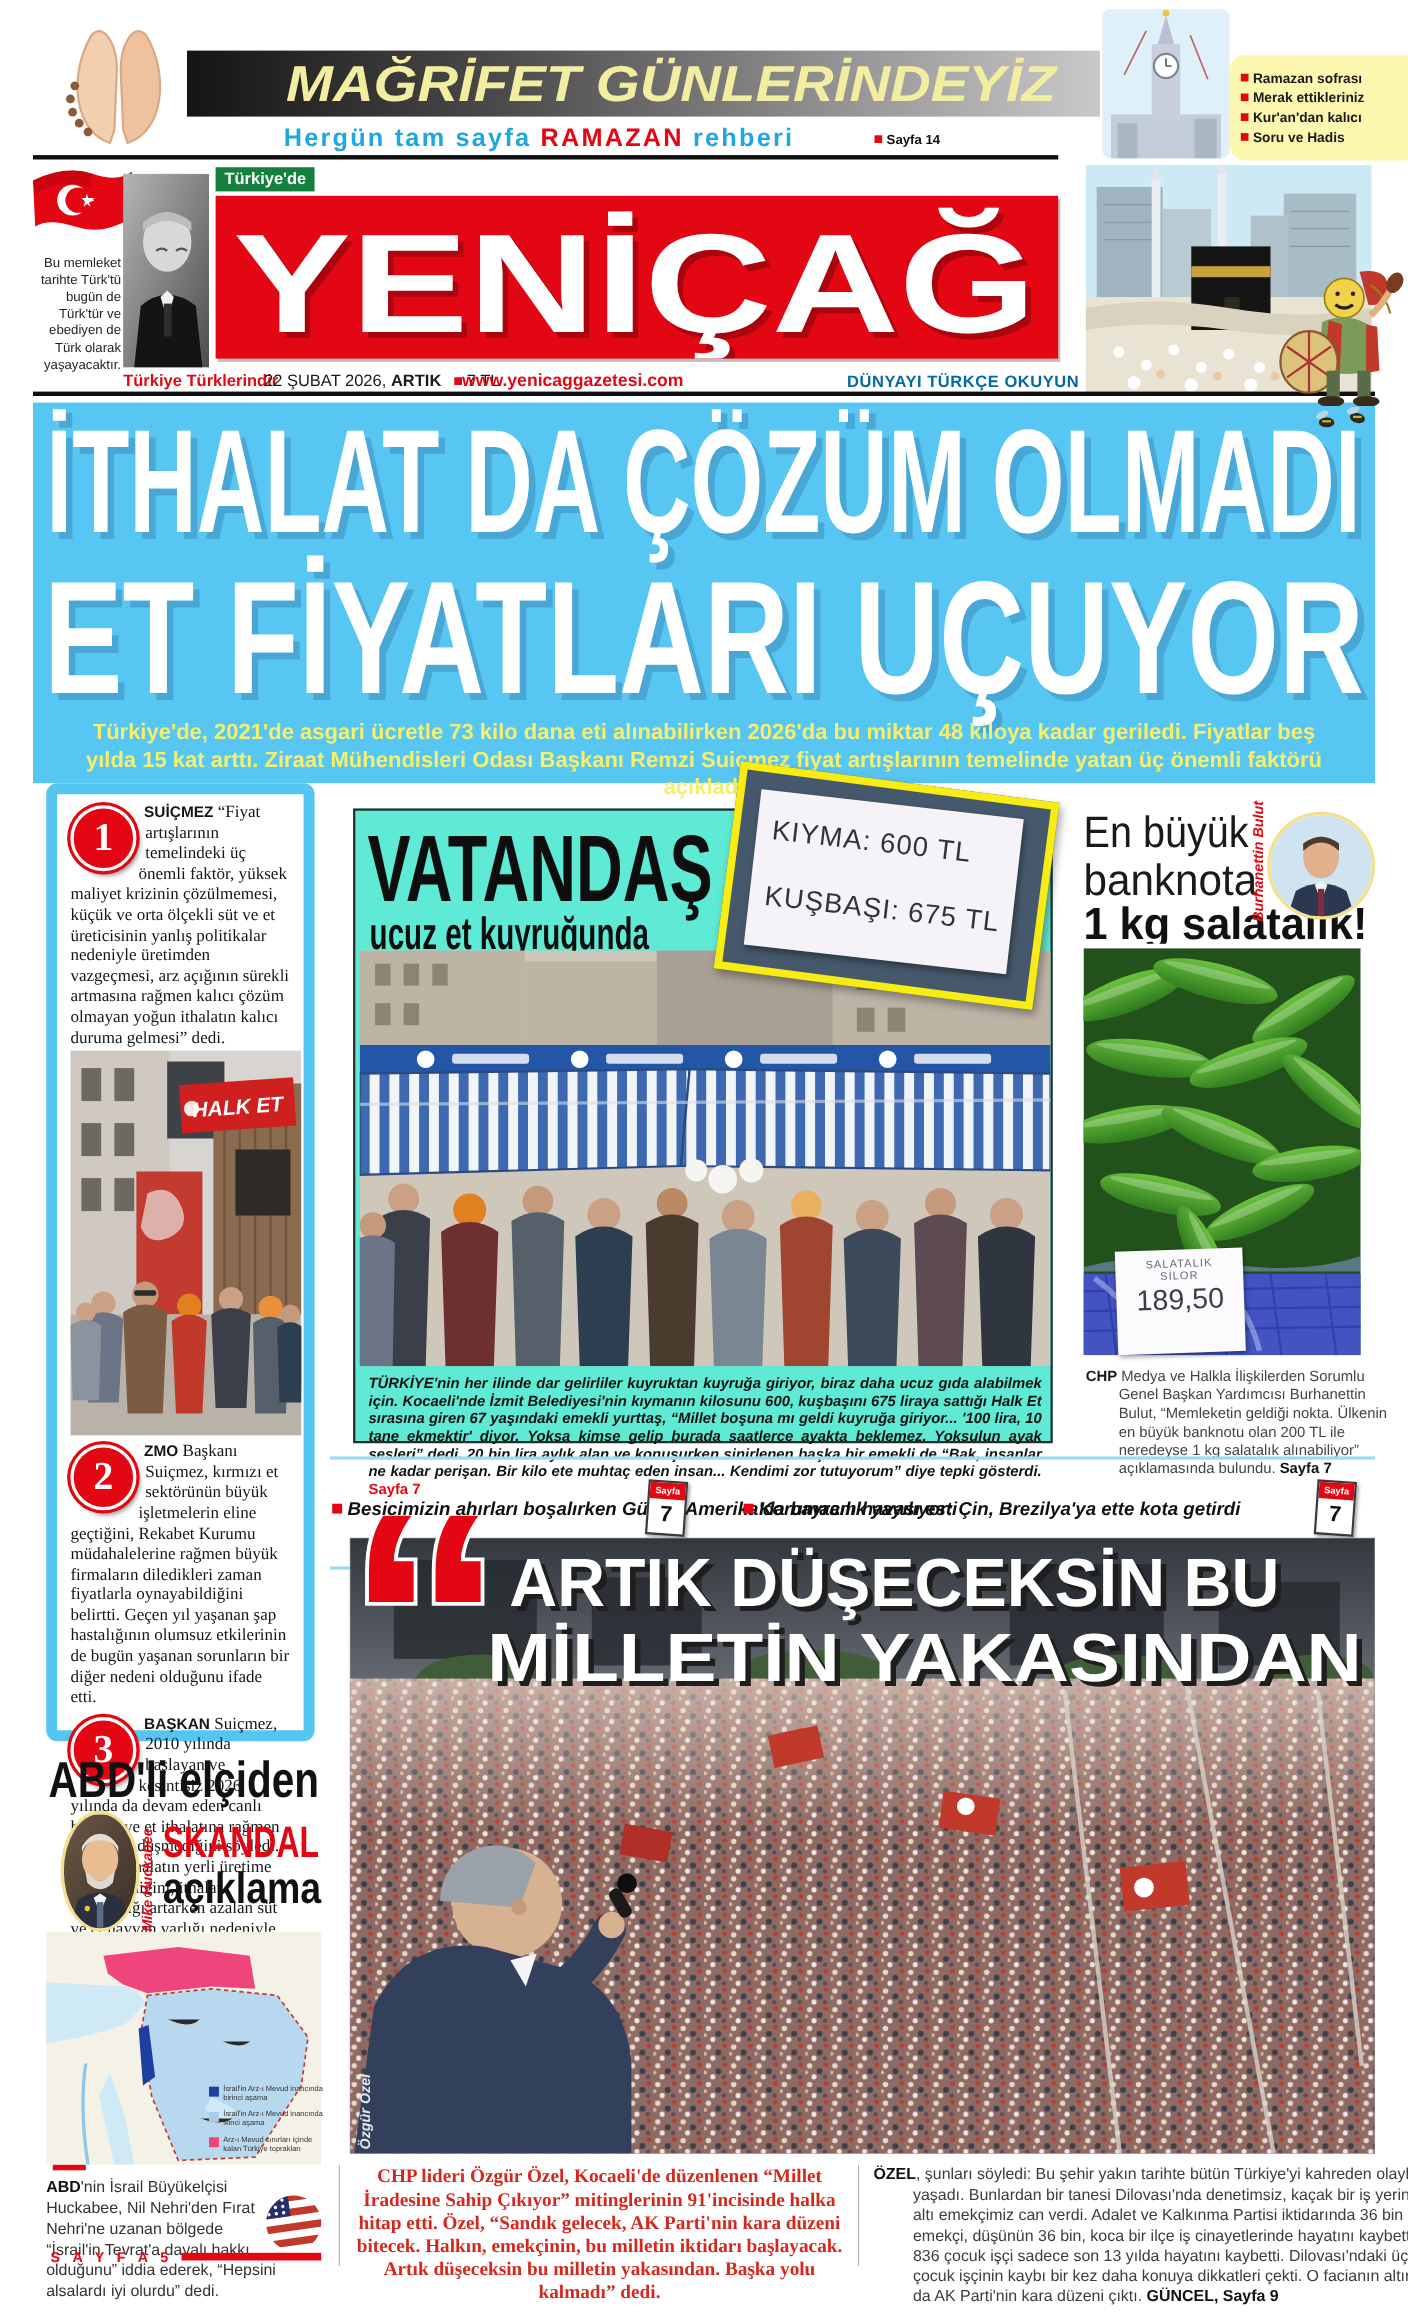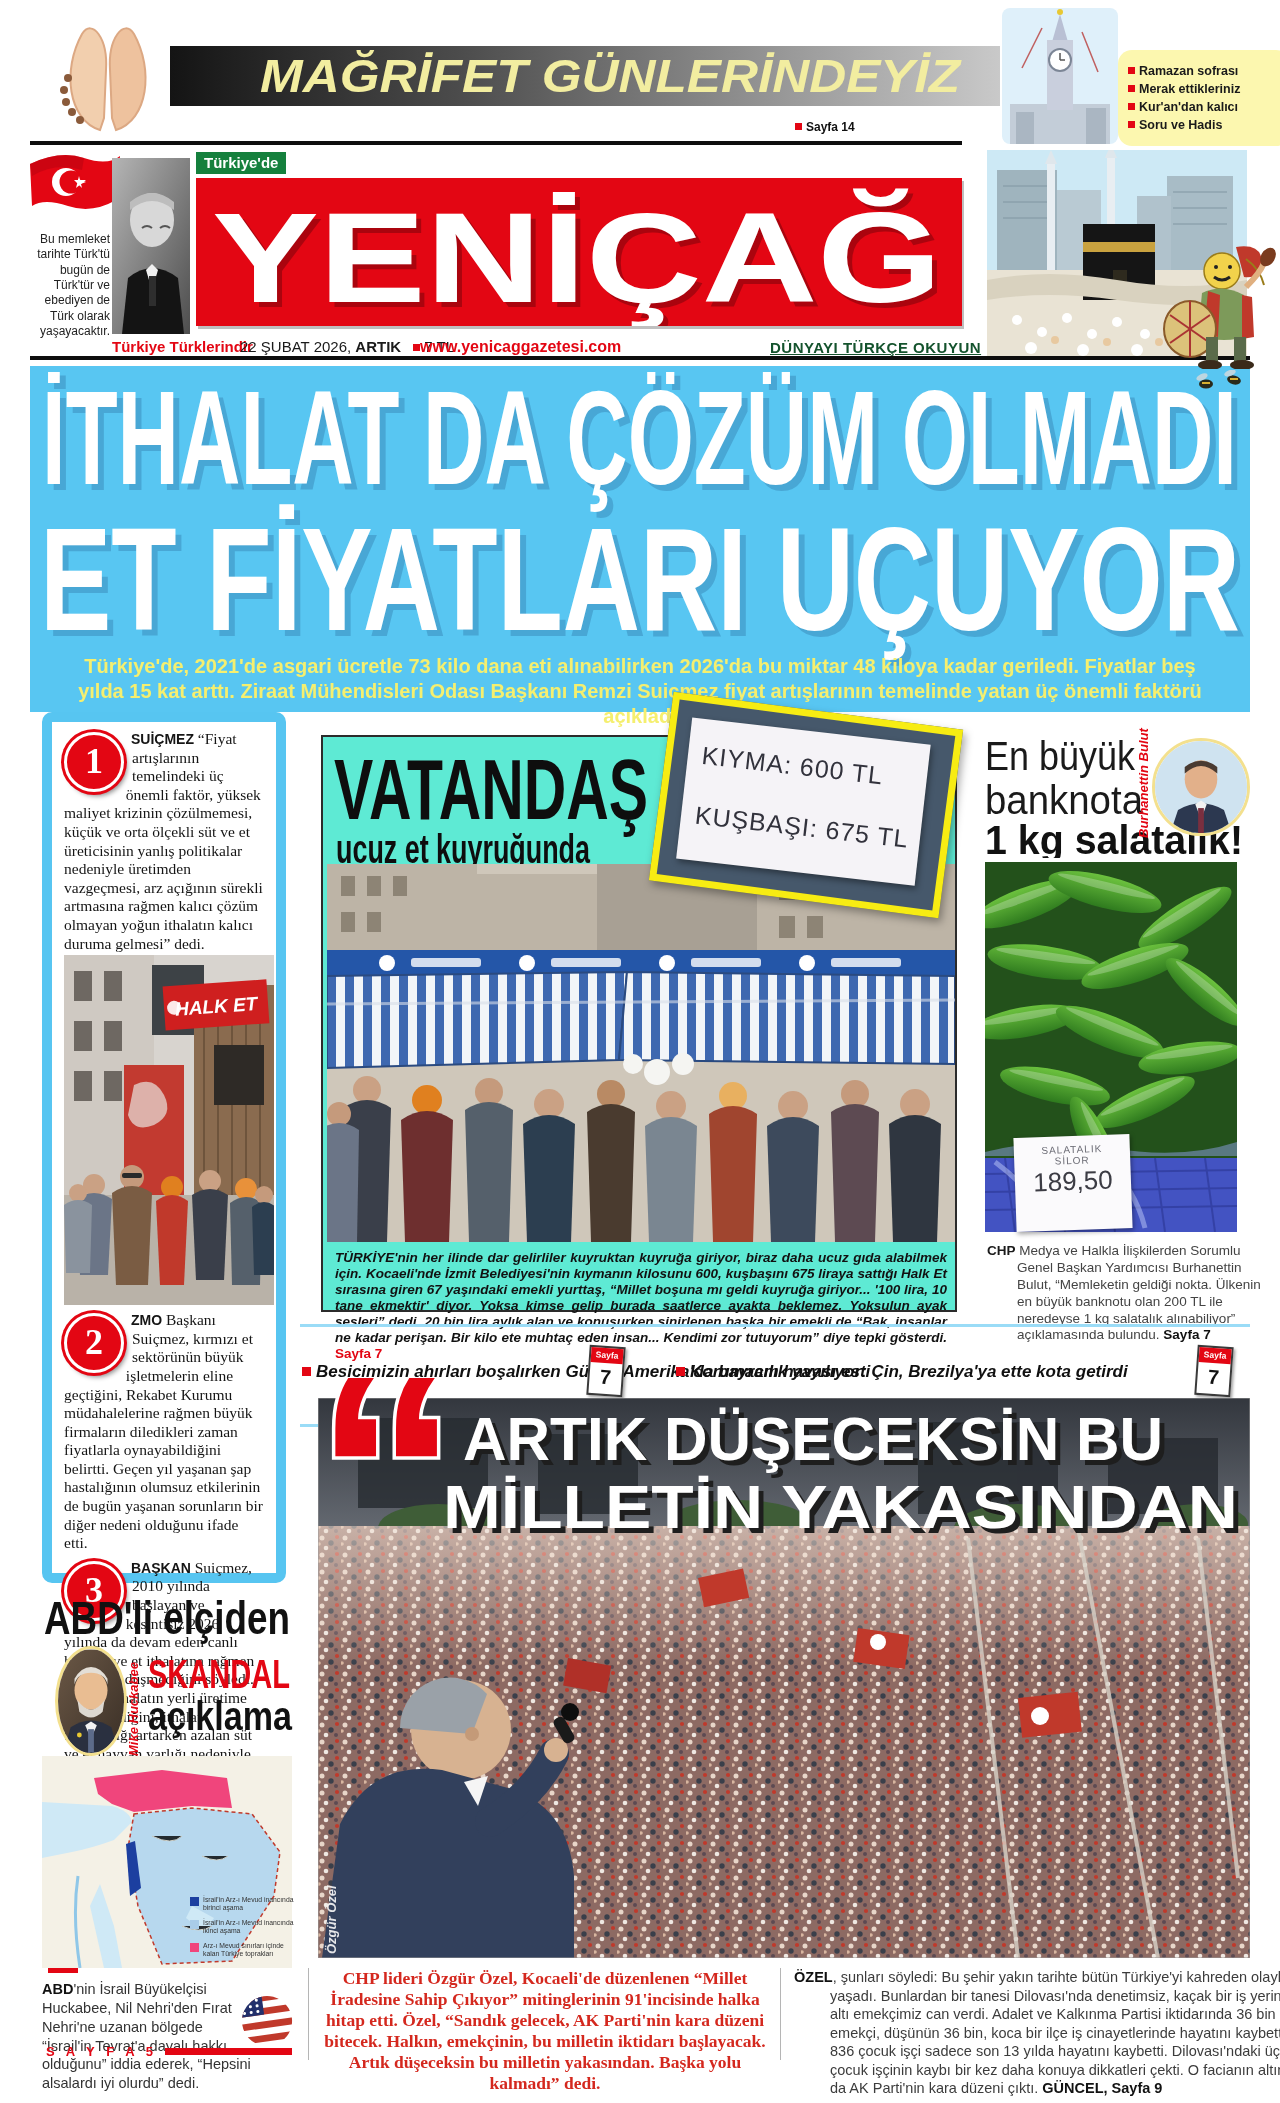--- a/index.html
+++ b/index.html
@@ -20,21 +20,21 @@
   .promo-box{background:#fcf7af;border-radius:14px;padding:10px 10px;}
   .promo-box .it{font-size:12.5px;font-weight:bold;color:#1a1a1a;margin:4px 0;white-space:nowrap;}
 
   
   .motto{font-size:12px;line-height:1.28;text-align:right;color:#222;}
   .kicker{background:#15803d;color:#fff;font-weight:bold;font-size:15px;padding:2px 8px 3px;}
   .logo-box{background:#e30613;box-shadow:2px 3px 0 rgba(0,0,0,.25);}
   .mast-line{font-size:15px;color:#1a1a1a;white-space:nowrap;}
   .mast-line b{font-weight:bold;}
   .red-b{color:#e30613;font-weight:bold;}
-  .slogan{font-weight:bold;font-size:15px;color:#14532d;letter-spacing:.5px;text-decoration:underline;}
+  .slogan{font-weight:bold;font-size:15px;color:#0369a1;letter-spacing:.5px;}
 
   
   .lead-box{background:#58c6f2;}
   .deck{color:#f5ef6f;font-weight:bold;font-size:20px;line-height:25px;text-align:center;}
 
   
   .factor-box{background:#fff;border:10px solid #57c5f1;border-radius:10px;padding:8px 12px 6px;box-sizing:border-box;}
   .fitem{font-family:"Liberation Serif",serif;font-size:15.5px;line-height:1.2;color:#151515;}
   .fitem .lead{font-family:"Liberation Sans",sans-serif;font-weight:bold;font-size:14px;}
   .numcircle{float:left;width:54px;height:54px;border-radius:50%;background:#e30613;border:3px solid #fff;
@@ -107,20 +107,25 @@
         <circle cx="26" cy="82" r="4"></circle>
         <circle cx="28" cy="94" r="4"></circle>
         <circle cx="34" cy="104" r="4"></circle>
         <circle cx="42" cy="112" r="4"></circle>
       </g>
   </svg>
   <div class="abs banner-bg" style="left:170px;top:46px;width:830px;height:60px;"></div>
   <svg class="abs" style="left:170px;top:46px;" width="830" height="60" viewBox="0 0 830 60">
     <text x="440" y="46" text-anchor="middle" textLength="700" lengthAdjust="spacingAndGlyphs" font-size="46" font-weight="bold" font-style="italic" fill="#f2eda0">MAĞRİFET GÜNLERİNDEYİZ</text>
   </svg>
+  <div class="abs banner-sub" style="left:170px;top:112px;width:640px;text-align:center;">
+    <span class="teal">Hergün tam sayfa</span>
+    <span class="red">RAMAZAN</span>
+    <span class="teal">rehberi</span>
+  </div>
   <div class="abs sayfa-small" style="left:775px;top:120px;">
     <span class="sqs"></span><span>Sayfa 14</span>
   </div>
   <svg class="abs" style="left:1002px;top:8px;" width="116" height="136" viewBox="0 0 116 136">
     <rect width="116" height="136" rx="8" fill="#dff0fa"></rect>
     <rect x="8" y="96" width="100" height="40" fill="#c3cdd8"></rect>
     <rect x="14" y="104" width="18" height="32" fill="#aab6c2"></rect>
       <rect x="84" y="100" width="20" height="36" fill="#aab6c2"></rect>
     <polygon points="58,6 50,34 66,34" fill="#b9c0d4"></polygon>
     <rect x="45" y="32" width="26" height="70" fill="#c9cfdd"></rect>

